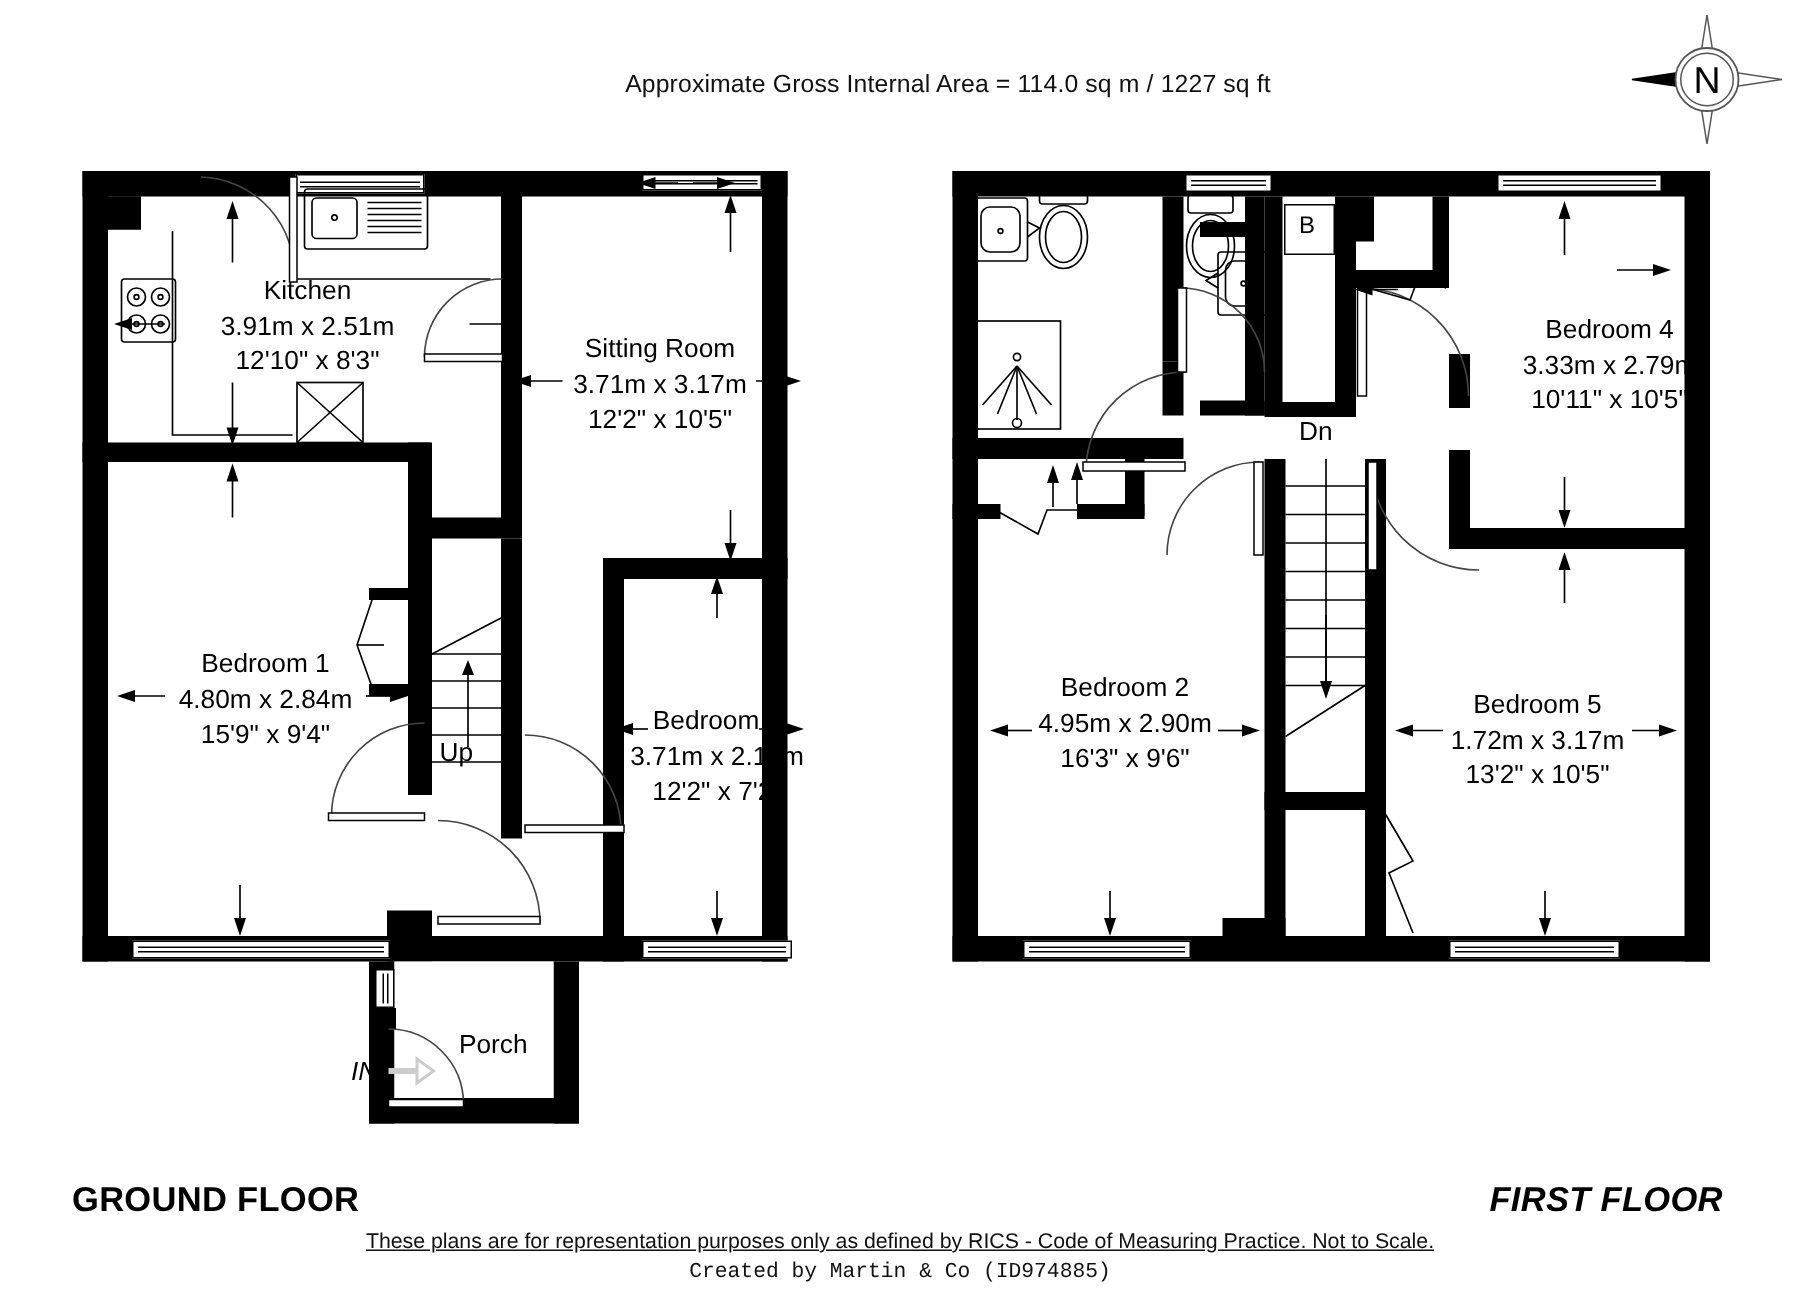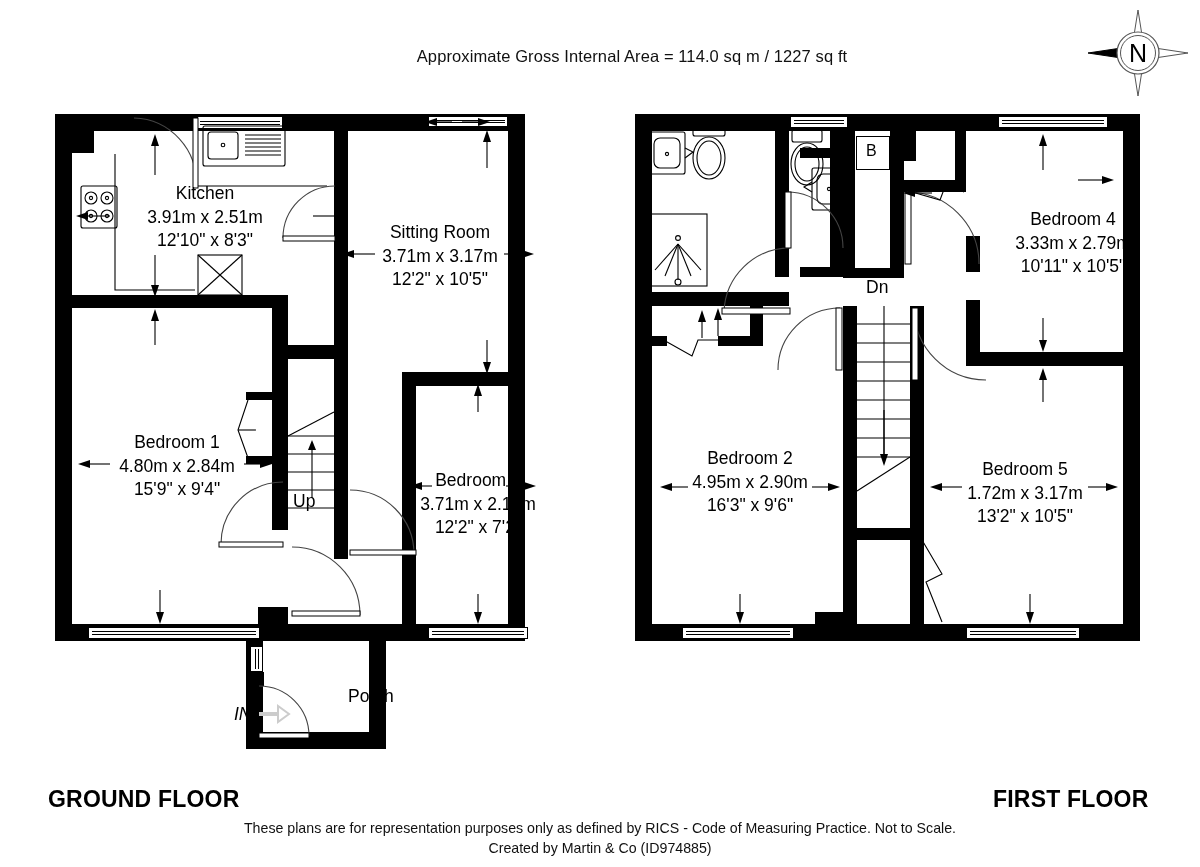--- a/index.html
+++ b/index.html
@@ -17,26 +17,26 @@
     left:0;top:47px;width:1200px;text-align:center;
     font-size:16.5px;letter-spacing:.1px;color:#111;margin-left:32px;
   }
 
   
   #compass{left:1086px;top:8px;width:104px;height:90px;}
 
   
   .floor-caption{font-size:23px;font-weight:bold;letter-spacing:.2px;}
   #ground-caption{left:48px;top:786px;}
-  #first-caption{left:993px;top:786px;}
+  #first-caption{left:993px;top:786px;font-style:italic;}
 
   
   .footnote{left:0;width:1200px;text-align:center;font-size:14.2px;color:#111;}
-  #disclaimer{top:820px;}
-  #creator{top:840px;}
+  #disclaimer{top:820px;text-decoration:underline;}
+  #creator{top:840px;font-family:Liberation Mono, monospace;}
 
   
   .wall{background:#000;}
   .room{background:#fff;}
 
   
   .room-label{
     text-align:center;font-size:17.5px;line-height:23.5px;color:#000;
     white-space:nowrap;
   }
@@ -289,21 +289,21 @@
       <span class="d1">4.80m x 2.84m</span>
       <span class="d2">15'9" x 9'4"</span>
     </div>
 
     <div class="abs room-label" style="left:400px;top:469px;width:156px;">
       <span class="nm">Bedroom 2</span>
       <span class="d1">3.71m x 2.18m</span>
       <span class="d2">12'2" x 7'2"</span>
     </div>
 
-    <div class="abs small-label" style="left:306px;top:686px;margin-left:42px;">Porch</div>
+    <div class="abs small-label" style="left:306px;top:686px;">Porch</div>
   </div>
 
   <div class="abs" style="left:600px;top:0;width:600px;height:800px;">
 
     <div class="abs wall" style="left:35px;top:114px;width:505px;height:17px;"></div>
     <div class="abs wall" style="left:35px;top:114px;width:17px;height:527px;"></div>
     <div class="abs wall" style="left:523px;top:114px;width:17px;height:527px;"></div>
     <div class="abs wall" style="left:35px;top:624px;width:505px;height:17px;"></div>
 
     <div class="abs wall" style="left:175px;top:131px;width:14px;height:110px;"></div>

